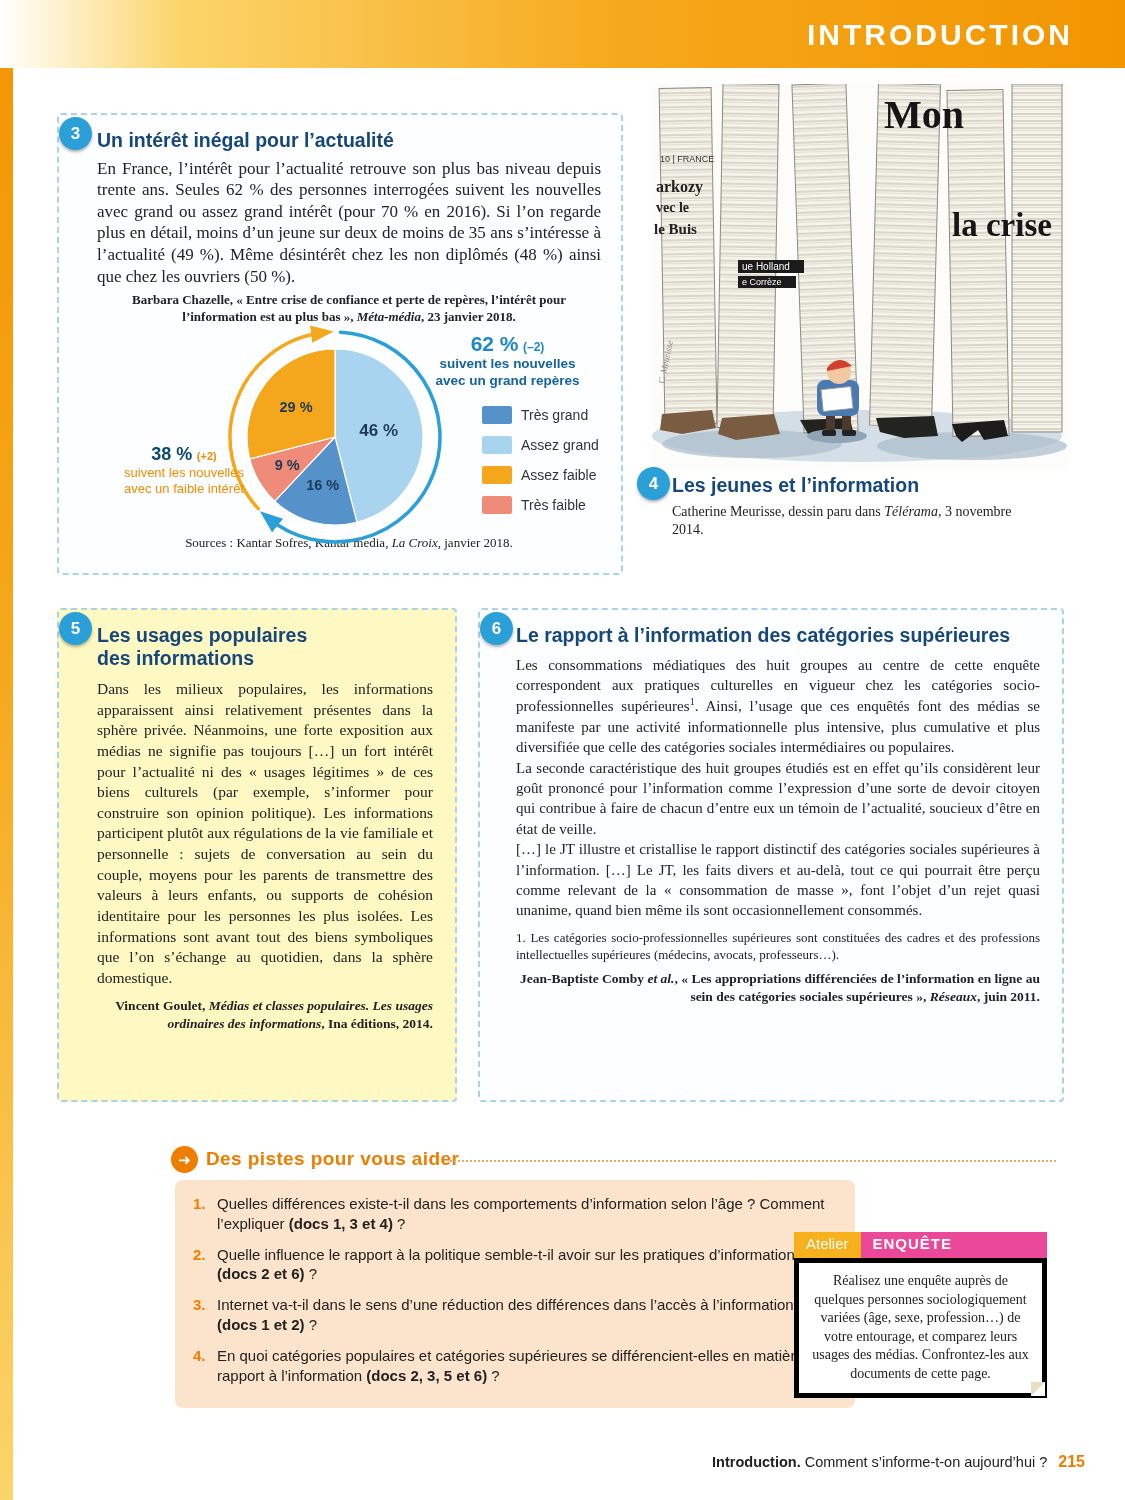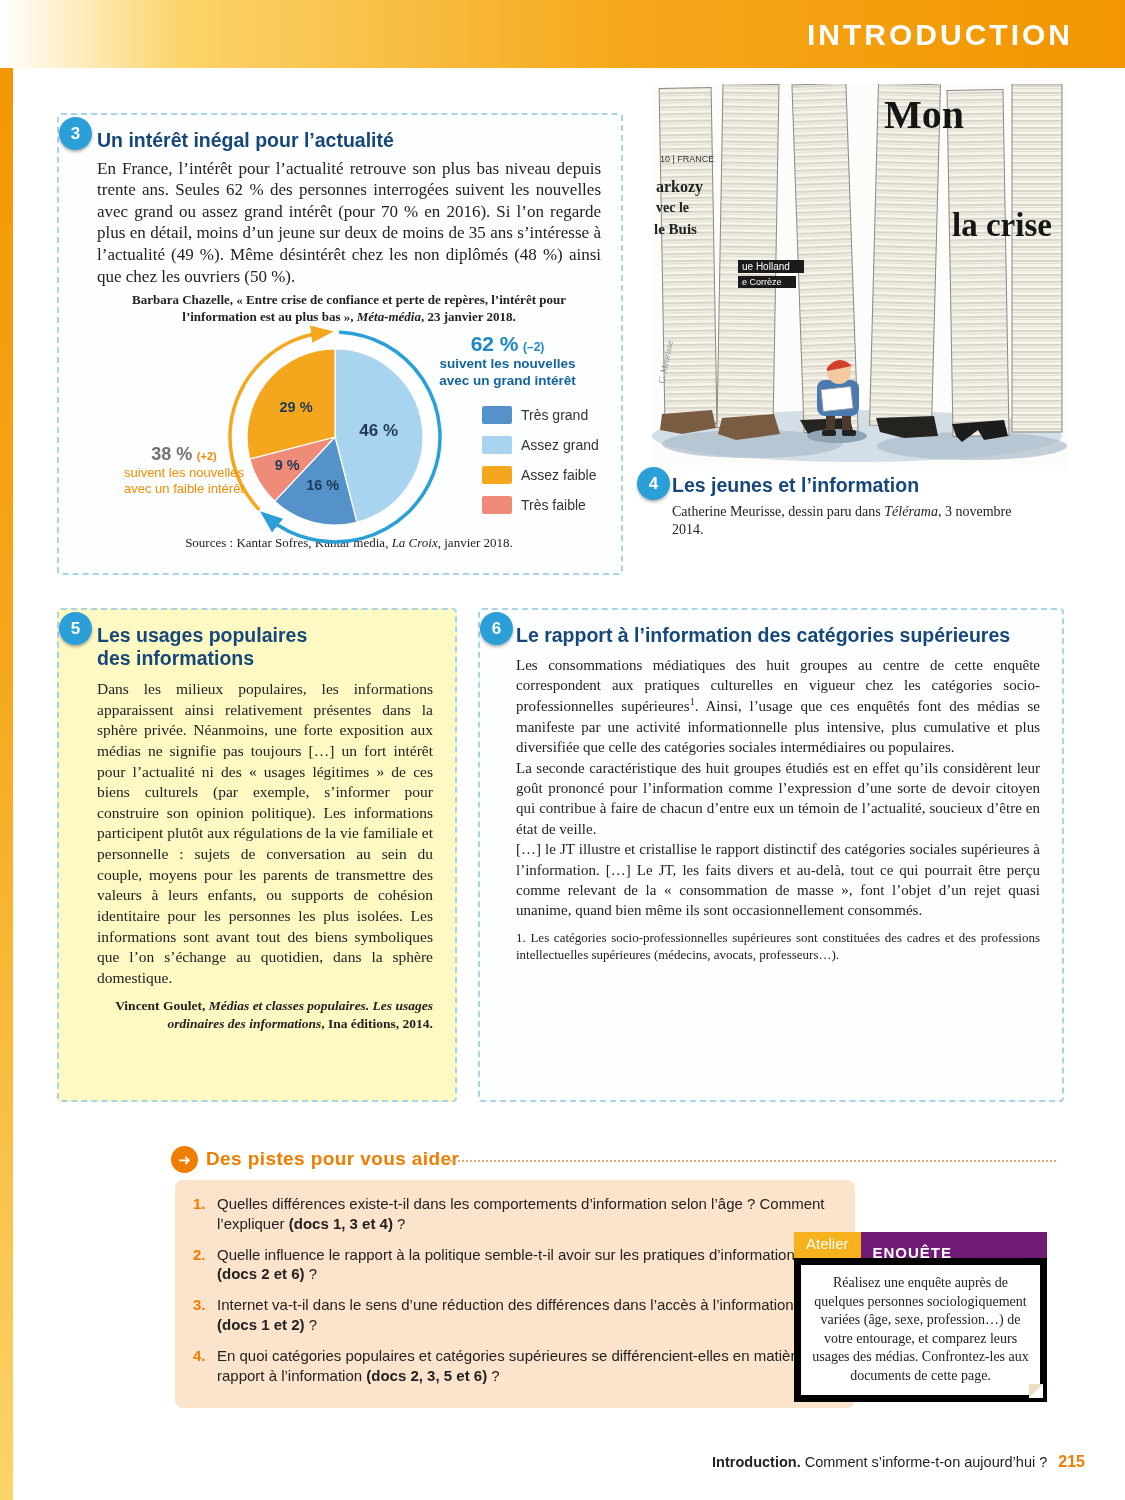--- a/index.html
+++ b/index.html
@@ -25,21 +25,21 @@
   #doc3 .body-text{font-size:17px;line-height:1.27;margin-top:6px;}
   #doc3 .cite{font-size:13px;text-align:center;margin-top:5px;line-height:1.3;}
   .chart-zone{position:relative;height:205px;margin-top:2px;}
   .pie-wrap{position:absolute;left:113px;top:-16px;width:250px;height:250px;}
   .ann{position:absolute;text-align:center;font-family:"Liberation Sans",sans-serif;}
   .ann-hi{left:318px;top:4px;width:185px;}
   .ann-hi .pct{font-size:21px;font-weight:bold;color:#1e88c7;}
   .ann-hi .delta{font-size:12px;font-weight:bold;color:#1e88c7;}
   .ann-hi .ln{font-size:13.5px;font-weight:bold;color:#14629e;line-height:1.25;}
   .ann-lo{left:12px;top:116px;width:150px;}
-  .ann-lo .pct{font-size:18px;font-weight:bold;color:#737373;}
+  .ann-lo .pct{font-size:18px;font-weight:bold;color:#0c4a6e;}
   .ann-lo .delta{font-size:11px;font-weight:bold;color:#f28c00;}
   .ann-lo .ln{font-size:13px;color:#f28c00;line-height:1.25;}
   .legend{position:absolute;left:385px;top:78px;width:130px;}
   .legend-row{display:flex;align-items:center;margin-bottom:12px;}
   .legend-swatch{width:30px;height:18px;border-radius:2px;margin-right:9px;flex:none;}
   .legend-label{font-family:"Liberation Sans",sans-serif;font-size:14px;color:#333;}
   .sources{text-align:center;font-size:13px;color:#222;margin-top:2px;}
   
   .figure{position:absolute;left:652px;top:84px;width:416px;height:386px;}
   #doc4-title{position:absolute;left:672px;top:474px;width:380px;}
@@ -64,22 +64,22 @@
   .pistes-dots{position:absolute;left:450px;top:1160px;width:606px;border-bottom:2.5px dotted #e9a96a;}
   .pistes-box{position:absolute;left:175px;top:1180px;width:680px;height:228px;background:#fce3cb;
         border-radius:8px;box-sizing:border-box;padding:14px 18px 8px 18px;}
   .q{display:flex;margin-bottom:11px;font-family:"Liberation Sans",sans-serif;font-size:15px;line-height:1.32;color:#222;}
   .q-num{color:#ef7d00;font-weight:bold;width:24px;flex:none;}
   .q-text b{font-weight:bold;}
   
   .atelier{position:absolute;left:794px;top:1232px;width:253px;font-family:"Liberation Sans",sans-serif;z-index:4;}
   .atelier-head{display:flex;height:26px;}
   .atelier-tab{background:#f6b11c;color:#fff;font-size:15px;padding:3px 12px;}
-  .atelier-tag{background:#701a75;color:#fff;font-weight:bold;font-size:15px;padding:12px 12px;flex:1;letter-spacing:1px;}
-  .atelier-body{border:7px solid #000000;background:#fff;padding:9px 11px;text-align:center;
+  .atelier-tag{background:#ec4899;color:#fff;font-weight:bold;font-size:15px;padding:3px 12px;flex:1;letter-spacing:1px;}
+  .atelier-body{border:5px solid #000000;background:#fff;padding:9px 11px;text-align:center;
         font-family:"Liberation Serif",serif;font-size:14px;line-height:1.33;color:#222;position:relative;}
   .atelier-fold{position:absolute;right:-3px;bottom:-3px;width:0;height:0;
         border-right:14px solid #fff;border-top:14px solid #e9ddc2;}
   
   .footer{position:absolute;right:40px;top:1453px;font-family:"Liberation Sans",sans-serif;font-size:14.5px;color:#222;}
   .footer .fb{font-weight:bold;text-align:center;}
   .footer .page-num{color:#ef7d00;font-weight:bold;font-size:16px;margin-left:7px;}
   .it{font-style:italic;}
 </style>
 </head>
@@ -117,21 +117,21 @@
             <path d="M 125 125 L 39.76468182068048 146.88471007050725 A 88 88 0 0 1 124.99999999999997 37 Z" fill="#f4a71d" stroke="#fff" stroke-width="1.2"></path>
             <text x="168.653046857837" y="124.48533772317062" text-anchor="middle" font-family="Liberation Sans, sans-serif" font-weight="bold" font-size="17" fill="#1f3a57">46 %</text>
             <text x="112.74456236051594" y="177.73177818041893" text-anchor="middle" font-family="Liberation Sans, sans-serif" font-weight="bold" font-size="14.5" fill="#1f3a57">16 %</text>
             <text x="77.28046202290136" y="158.22125608920058" text-anchor="middle" font-family="Liberation Sans, sans-serif" font-weight="bold" font-size="14.5" fill="#1f3a57">9 %</text>
             <text x="86.06116099012596" y="99.79594039598133" text-anchor="middle" font-family="Liberation Sans, sans-serif" font-weight="bold" font-size="14.5" fill="#1f3a57">29 %</text>
           </svg>
       </div>
       <div class="ann ann-hi">
         <span class="pct">62 %</span> <span class="delta">(–2)</span>
         <div class="ln">suivent les nouvelles</div>
-        <div class="ln">avec un grand intérêt</div>
+        <div class="ln">avec un grand repères</div>
       </div>
       <div class="ann ann-lo">
         <span class="pct">38 %</span> <span class="delta">(+2)</span>
         <div class="ln">suivent les nouvelles</div>
         <div class="ln">avec un faible intérêt</div>
       </div>
       <div class="legend">
         <div class="legend-row">
           <span class="legend-swatch" style="background: rgb(84, 146, 201);"></span>
           <span class="legend-label">Très grand</span>
@@ -215,20 +215,21 @@
 
   <div class="badge" style="left:480px;top:612px;">6</div>
   <div class="docbox" id="doc6">
     <div class="doc-title">Le rapport à l’information des catégories supérieures</div>
     <div class="body-text">
       <p><span>Les consommations médiatiques des huit groupes au centre de cette enquête correspondent aux pratiques culturelles en vigueur chez les catégories socio-professionnelles supérieures</span><sup>1</sup><span>. Ainsi, l’usage que ces enquêtés font des médias se manifeste par une activité informationnelle plus intensive, plus cumulative et plus diversifiée que celle des catégories sociales intermédiaires ou populaires.</span></p>
       <p>La seconde caractéristique des huit groupes étudiés est en effet qu’ils considèrent leur goût prononcé pour l’information comme l’expression d’une sorte de devoir citoyen qui contribue à faire de chacun d’entre eux un témoin de l’actualité, soucieux d’être en état de veille.</p>
       <p>[…] le JT illustre et cristallise le rapport distinctif des catégories sociales supérieures à l’information. […] Le JT, les faits divers et au-delà, tout ce qui pourrait être perçu comme relevant de la « consommation de masse », font l’objet d’un rejet quasi unanime, quand bien même ils sont occasionnellement consommés.</p>
     </div>
     <div class="footnote">1. Les catégories socio-professionnelles supérieures sont constituées des cadres et des professions intellectuelles supérieures (médecins, avocats, professeurs…).</div>
+    <div class="cite"><span>Jean-Baptiste Comby </span><span class="it">et al.</span><span>, « Les appropriations différenciées de l’information en ligne au sein des catégories sociales supérieures », </span><span class="it">Réseaux</span><span>, juin 2011.</span></div>
   </div>
 
   <div class="pistes-icon">➜</div>
   <div class="pistes-title">Des pistes pour vous aider</div>
   <div class="pistes-dots"></div>
   <div class="pistes-box">
     <div class="q">
       <span class="q-num">1.</span>
       <span class="q-text"><span>Quelles différences existe-t-il dans les comportements d’information selon l’âge ? Comment l’expliquer </span><b>(docs 1, 3 et 4)</b><span> ?</span></span>
     </div>

